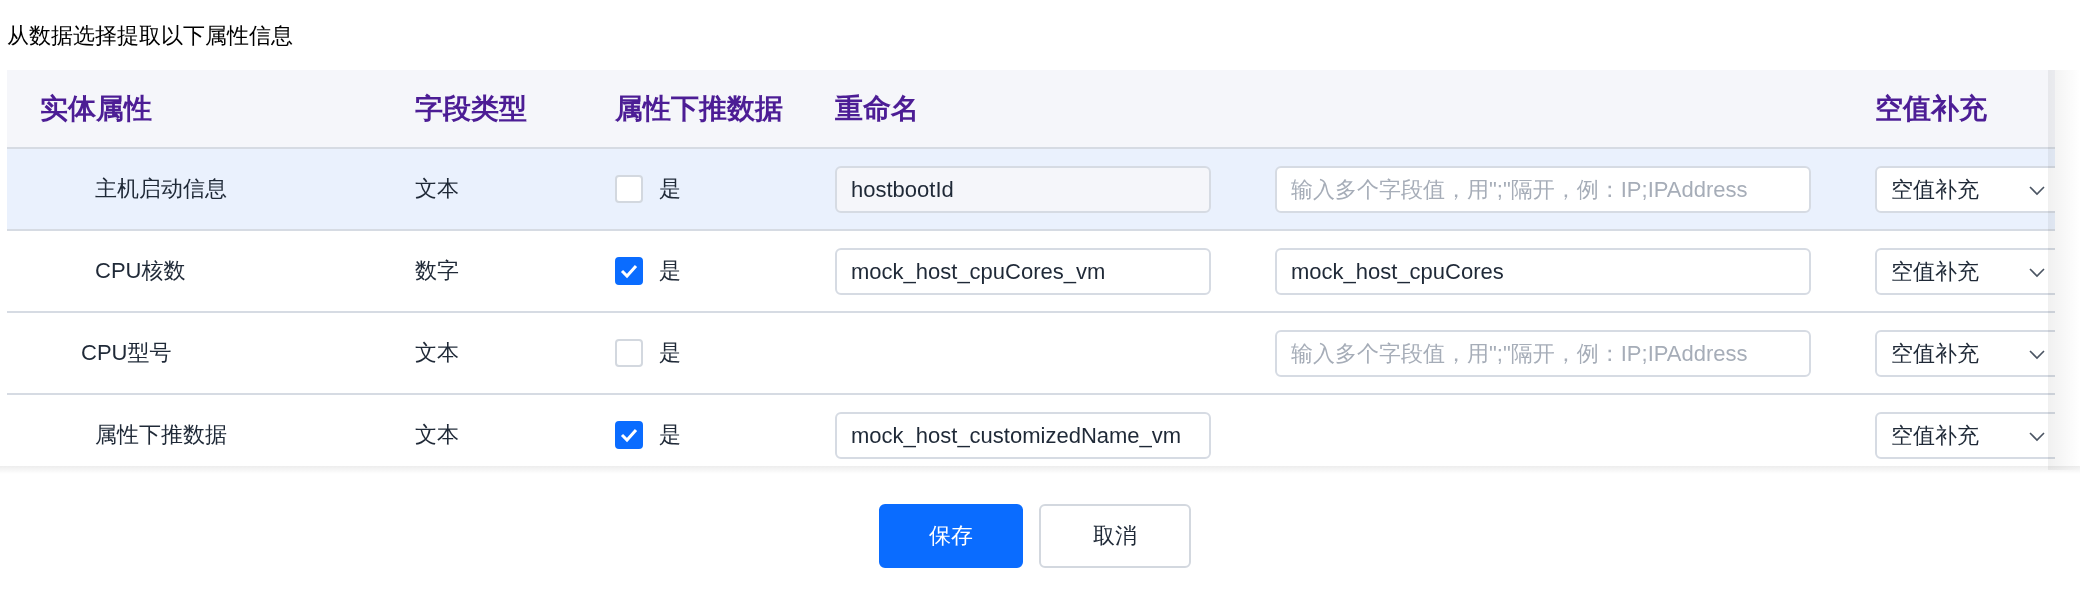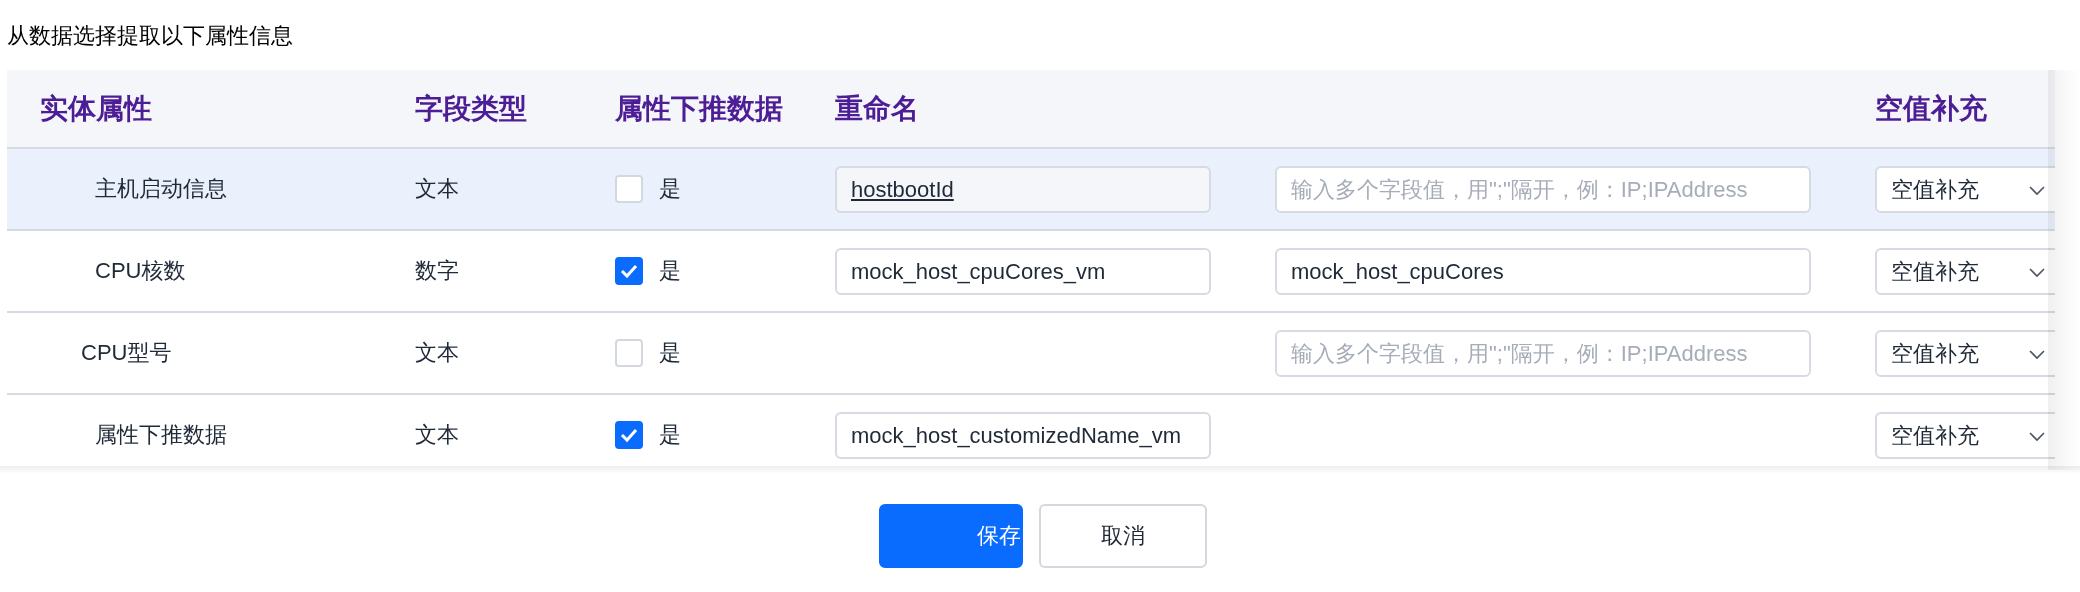--- a/index.html
+++ b/index.html
@@ -19,34 +19,34 @@
   .cell-text { position: absolute; top: 0; height: 101px; line-height: 80px; font-size: 22px; color: #1f2937; }
 
   .cb { position: absolute; left: 608px; top: 26px; width: 28px; height: 28px; border-radius: 4px;
     border: 2px solid #d3d8df; background: #ffffff; }
   .cb.on { background: #0a6cff; border-color: #0a6cff; }
   .cb.on svg { position: absolute; left: 3px; top: 4px; }
   .cb-label { position: absolute; left: 652px; top: 0; height: 80px; line-height: 80px; font-size: 22px; color: #1f2937; }
 
   .input { position: absolute; top: 17px; height: 47px; border: 2px solid #d6dbe3; border-radius: 6px; background: #ffffff;
     font-size: 22px; line-height: 43px; padding: 0 14px; color: #1f2937; white-space: nowrap; overflow: hidden; }
-  .input.disabled { background: #f5f6fa; text-decoration: underline; }
+  .input.disabled { background: #f5f6fa; }
   .input.placeholder { color: #a6adb8; }
   .rename { left: 828px; width: 376px; }
   .mapping { left: 1268px; width: 536px; }
 
   .select { position: absolute; left: 1868px; top: 17px; width: 220px; height: 47px; border: 2px solid #d6dbe3;
     border-radius: 6px; background: #ffffff; font-size: 22px; line-height: 43px; padding: 0 14px; color: #1f2937; }
   .select .chev { position: absolute; left: 150px; top: 12px; }
 
   .footer-shadow { position: absolute; left: 0; top: 466px; width: 2080px; height: 8px;
     background: linear-gradient(to bottom, rgba(0,0,0,0.07), rgba(0,0,0,0)); }
   .btn { position: absolute; top: 504px; height: 64px; border-radius: 6px; font-size: 22px; line-height: 60px; text-align: center; }
-  .btn-primary { left: 879px; width: 144px; background: #0a6cff; color: #ffffff; border: 2px solid #0a6cff; text-align: right; }
-  .btn-default { left: 1039px; width: 168px; background: #ffffff; color: #1f2937; border: 2px solid #d3d8df; }
+  .btn-primary { left: 879px; width: 144px; background: #0a6cff; color: #ffffff; border: 2px solid #0a6cff; }
+  .btn-default { left: 1039px; width: 152px; background: #ffffff; color: #1f2937; border: 2px solid #d3d8df; }
 </style>
 </head>
 <body>
 
 <div class="title">从数据选择提取以下属性信息</div>
 
 <div class="table-wrap">
   <div class="thead">
     <div class="th" style="left:33px">实体属性</div>
     <div class="th" style="left:408px">字段类型</div>

